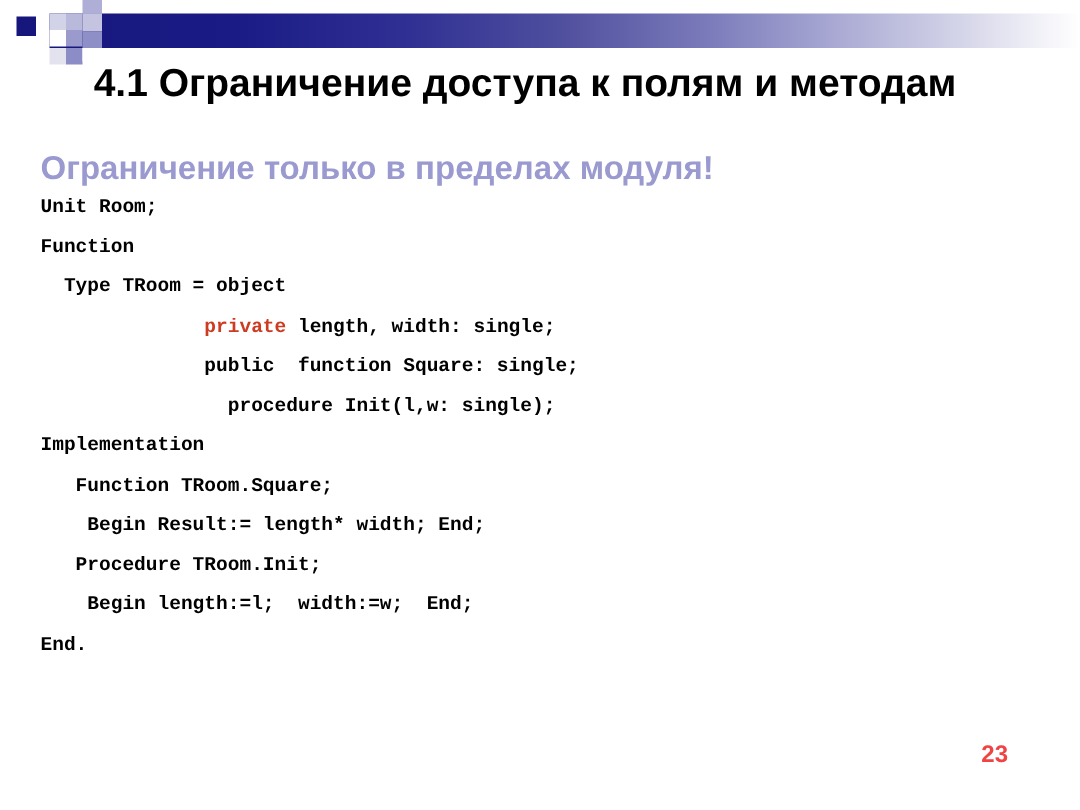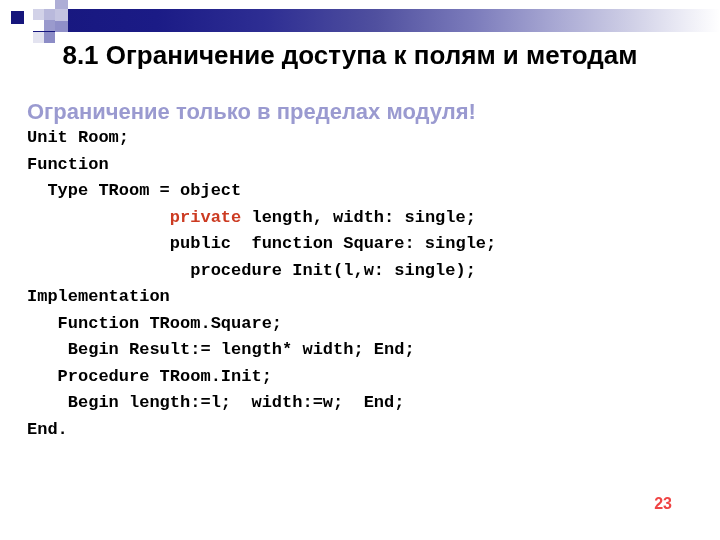--- a/index.html
+++ b/index.html
@@ -129,21 +129,21 @@
   
   #body-block {
     position: absolute;
     left: 27px;
     top: 98px;
     width: 670px;
   }
   .line {
     font-family: "Liberation Mono", monospace;
     font-weight: bold;
-    font-size: 17px;
+    font-size: 13px;
     line-height: 26.5px;
     color: #000000;
     white-space: pre;
   }
   .subtitle {
     font-family: "Liberation Sans", sans-serif;
     font-weight: bold;
     font-size: 22px;
     line-height: 27px;
     color: #9a9ad0;
@@ -177,21 +177,21 @@
     <div class="deco-sq sq-lav-d"></div>
     <div class="deco-sq sq-mid-over"></div>
     <div class="deco-sq sq-mid-over2"></div>
     <div class="deco-sq sq-top-tall"></div>
     <div class="deco-sq sq-below-a"></div>
     <div class="deco-sq sq-below-b"></div>
     <div class="deco-sq sq-below-c"></div>
     <div class="deco-sq sq-navy-small"></div>
   </div>
 
-  <div id="title">8.1 Ограничение доступа к полям и методам</div>
+  <div id="title">4.1 Ограничение доступа к полям и методам</div>
 
   <div id="body-block">
     <div class="subtitle">Ограничение только в пределах модуля!</div>
     <div class="line">Unit Room;</div>
     <div class="line">Function</div>
     <div class="line">  Type TRoom = object</div>
     <div class="line"><span>              </span><span class="kw-private">private</span><span> length, width: single;</span></div>
     <div class="line">              public  function Square: single;</div>
     <div class="line">                procedure Init(l,w: single);</div>
     <div class="line">Implementation</div>

